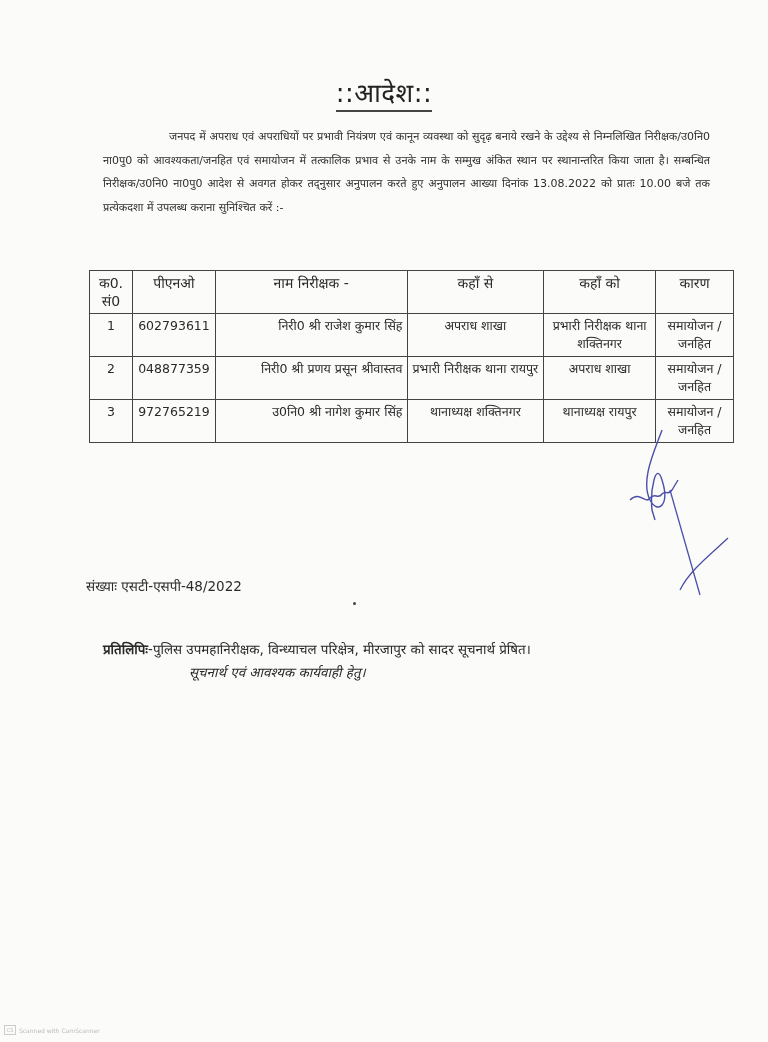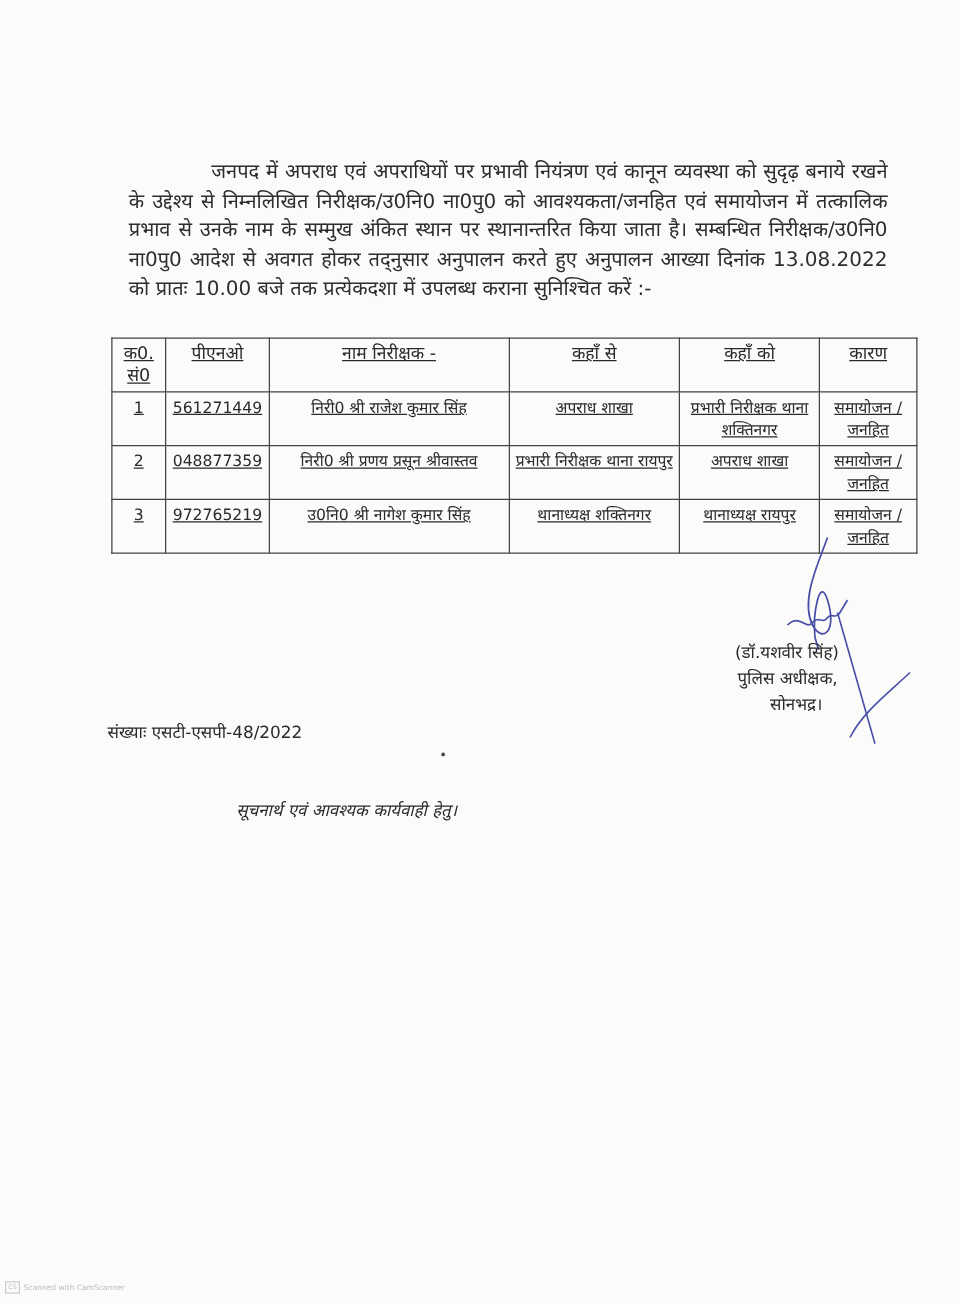--- a/index.html
+++ b/index.html
@@ -8,33 +8,33 @@
     font-family: "DejaVu Sans", "Liberation Sans", sans-serif; color: #2a2a2a;
   }
   .page { position: absolute; left: 0; top: 0; width: 768px; height: 1042px; }
   .title {
     position: absolute; left: 0; width: 768px; top: 74px; text-align: center;
     font-size: 26px; color: #222; letter-spacing: 0.5px;
   }
   .title span { border-bottom: 2px solid #444; padding-bottom: 2px; }
   .para {
     position: absolute; left: 103px; top: 125px; width: 607px;
-    font-size: 16px; line-height: 23.5px; text-align: justify; color: #2d2d2d;
+    font-size: 11px; line-height: 23.5px; text-align: justify; color: #2d2d2d;
   }
   .para p { margin: 0; text-indent: 66px; }
   table.orders {
     position: absolute; left: 89px; top: 270px; width: 645px;
-    border-collapse: collapse; font-size: 12.5px; color: #2a2a2a; text-decoration: underline;
+    border-collapse: collapse; font-size: 12.5px; color: #2a2a2a;
   }
   table.orders th, table.orders td {
     border: 1.5px solid #444; padding: 3px 4px; vertical-align: top; text-align: center;
     font-weight: normal; line-height: 18px;
   }
   table.orders th { font-size: 14px; height: 34px; }
-  table.orders td.left { text-align: center; }
+  table.orders td.left { text-align: right; }
   .sig {
     position: absolute; left: 588px; top: 512px; font-size: 13.5px; line-height: 21px; color: #2a2a2a;
   }
   .sig div { white-space: nowrap; }
   .sig .l2 { padding-left: 2px; }
   .sig .l3 { padding-left: 28px; }
   .signature-svg { position: absolute; left: 600px; top: 420px; }
   .ref {
     position: absolute; left: 86px; top: 572px; font-size: 13.5px; line-height: 28px; color: #2a2a2a; text-align: center;
   }
@@ -47,20 +47,21 @@
   .scanner {
     position: absolute; left: 4px; top: 1025px; font-size: 6px; color: #bbb; display: flex; align-items: center; gap: 3px;
   }
   .scanner .cs { width: 10px; height: 8px; border: 1px solid #ccc; font-size: 5px; line-height: 8px; text-align: center; }
   .dot { position: absolute; left: 353px; top: 602px; width: 3px; height: 3px; background: #444; border-radius: 50%; }
 </style>
 </head>
 <body>
 
 <div class="page">
+  <div class="title"><span>::आदेश::</span></div>
 
   <div class="para">
     <p>जनपद में अपराध एवं अपराधियों पर प्रभावी नियंत्रण एवं कानून व्यवस्था को सुदृढ़ बनाये रखने के उद्देश्य से निम्नलिखित निरीक्षक/उ0नि0 ना0पु0 को आवश्यकता/जनहित एवं समायोजन में तत्कालिक प्रभाव से उनके नाम के सम्मुख अंकित स्थान पर स्थानान्तरित किया जाता है। सम्बन्धित निरीक्षक/उ0नि0 ना0पु0 आदेश से अवगत होकर तद्नुसार अनुपालन करते हुए अनुपालन आख्या दिनांक 13.08.2022 को प्रातः 10.00 बजे तक प्रत्येकदशा में उपलब्ध कराना सुनिश्चित करें :-</p>
   </div>
 
   <table class="orders">
     <colgroup>
       <col style="width:43px">
         <col style="width:83px">
         <col style="width:192px">
@@ -74,21 +75,21 @@
         <th>पीएनओ</th>
         <th>नाम निरीक्षक -</th>
         <th>कहाँ से</th>
         <th>कहाँ को</th>
         <th>कारण</th>
       </tr>
     </thead>
     <tbody>
       <tr>
         <td>1</td>
-        <td>561271449</td>
+        <td>602793611</td>
         <td class="left">निरी0 श्री राजेश कुमार सिंह</td>
         <td>अपराध शाखा</td>
         <td>प्रभारी निरीक्षक थाना शक्तिनगर</td>
         <td>समायोजन /जनहित</td>
       </tr>
       <tr>
         <td>2</td>
         <td>048877359</td>
         <td class="left">निरी0 श्री प्रणय प्रसून श्रीवास्तव</td>
         <td>प्रभारी निरीक्षक थाना रायपुर</td>
@@ -106,32 +107,28 @@
     </tbody>
   </table>
 
   <svg class="signature-svg" width="130" height="190" viewBox="0 0 130 190">
     <path d="M62 10 C 55 30, 40 60, 50 80 C 58 95, 70 85, 62 60 C 56 40, 50 70, 52 90 L 55 100" fill="none" stroke="#4a4fa8" stroke-width="1.4"></path>
     <path d="M30 80 C 40 70, 45 85, 50 78 C 55 72, 58 80, 62 74 C 66 70, 68 76, 72 70 L 78 60" fill="none" stroke="#4a4fa8" stroke-width="1.4"></path>
     <path d="M70 70 L 100 175" fill="none" stroke="#4a4fa8" stroke-width="1.3"></path>
     <path d="M80 170 C 90 150, 110 135, 128 118" fill="none" stroke="#4a4fa8" stroke-width="1.3"></path>
   </svg>
 
-  <div class="sig">
-    <div>(डॉ.यशवीर सिंह)</div>
-    <div class="l2">पुलिस अधीक्षक,</div>
-    <div class="l3">सोनभद्र।</div>
-  </div>
 
   <div class="ref">
     <div>संख्याः एसटी-एसपी-48/2022</div>
   </div>
   <div class="dot"></div>
 
   <div class="copies">
+    <div><span class="lead">प्रतिलिपिः</span><span>-पुलिस उपमहानिरीक्षक, विन्ध्याचल परिक्षेत्र, मीरजापुर को सादर सूचनार्थ प्रेषित।</span></div>
     <div class="item cont">सूचनार्थ एवं आवश्यक कार्यवाही हेतु।</div>
   </div>
 
   <div class="scanner">
     <div class="cs">CS</div>
     <span>Scanned with CamScanner</span>
   </div>
 </div>
 
 </body></html>

